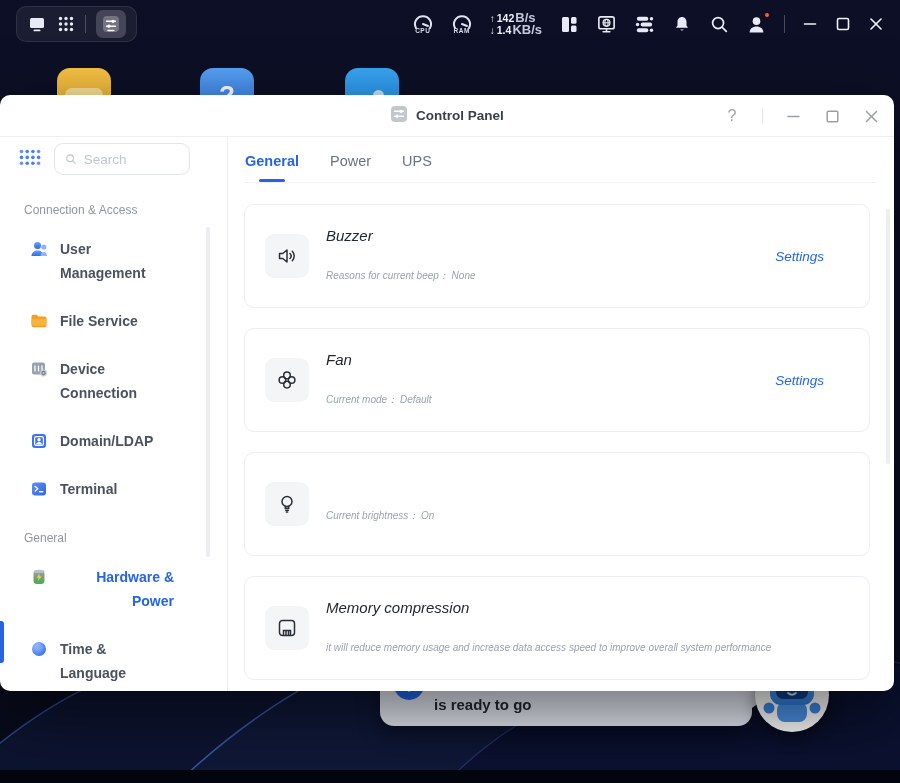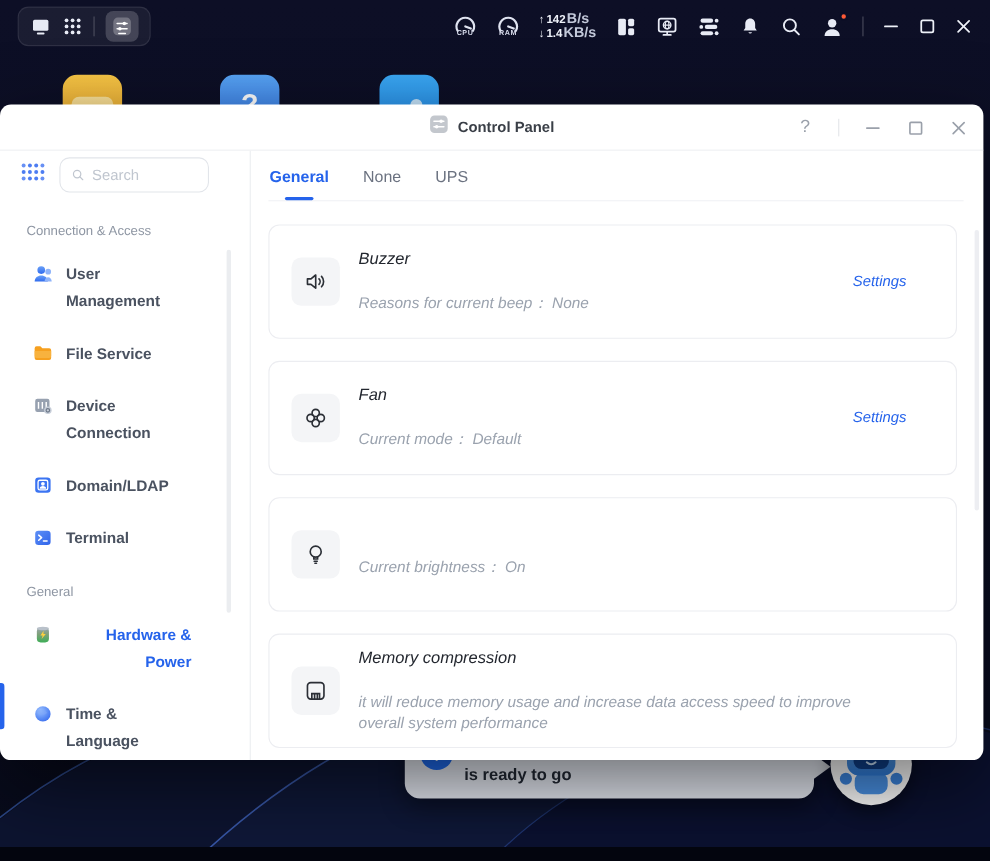--- a/index.html
+++ b/index.html
@@ -38,21 +38,21 @@
 
   .desk-icons{position:absolute;top:68px;left:0;z-index:1;}
   .dicon{position:absolute;width:54px;height:54px;border-radius:13px;top:0;display:flex;align-items:center;justify-content:center;}
   .dicon.folder{left:57px;background:linear-gradient(180deg,#f6c445,#eaa82e);}
   .dicon.folder .inner{width:38px;height:30px;margin-top:16px;border-radius:7px;background:linear-gradient(180deg,#fbe29b,#f7cf6d);}
   .dicon.help{left:200px;background:linear-gradient(180deg,#57a3f4,#2f6fe0);color:#fff;font-size:26px;font-weight:bold;}
   .dicon.assist{left:345px;background:linear-gradient(180deg,#3aa7f3,#1f86e4);}
   .dicon.assist .dot{width:11px;height:11px;border-radius:50%;background:#c4e3fa;margin-left:12px;}
 
   
-  .toast{position:absolute;left:368px;top:664px;width:372px;height:62px;background:#e7ebf4;border-radius:14px;z-index:2;box-shadow:0 8px 22px rgba(0,0,0,.4);}
+  .toast{position:absolute;left:380px;top:664px;width:372px;height:62px;background:#e7ebf4;border-radius:14px;z-index:2;box-shadow:0 8px 22px rgba(0,0,0,.4);}
   .toast .arrow{position:absolute;left:100%;top:22px;width:0;height:0;border-top:11px solid transparent;border-bottom:11px solid transparent;border-left:15px solid #e7ebf4;}
   .toast .ticon{position:absolute;left:14px;top:6px;width:30px;height:30px;border-radius:50%;background:#1f6cf0;display:flex;align-items:center;justify-content:center;}
   .toast .tmsg{position:absolute;left:54px;top:32px;font-size:15px;font-weight:bold;color:#232a36;}
   .robot{position:absolute;left:755px;top:658px;width:74px;height:74px;border-radius:50%;background:#fff;z-index:2;box-shadow:0 6px 16px rgba(0,0,0,.45);display:flex;align-items:center;justify-content:center;}
 
   
   .window{position:absolute;left:0;top:95px;width:894px;height:596px;background:#fff;border-radius:10px;z-index:5;box-shadow:0 24px 70px rgba(0,0,0,.55);display:flex;flex-direction:column;overflow:hidden;}
   .titlebar{height:42px;flex:0 0 42px;display:flex;align-items:center;justify-content:center;position:relative;border-bottom:1px solid #eef0f2;}
   .title-center{display:flex;align-items:center;gap:8px;}
   .title-text{font-size:13.5px;font-weight:bold;color:#3a3f47;}
@@ -82,21 +82,21 @@
   .content{flex:1;position:relative;min-width:0;}
   .tabs{display:flex;gap:31px;padding:16px 18px 0 17px;border-bottom:1px solid #f1f2f5;margin-right:18px;margin-left:16px;padding-left:1px;}
   .tab{font-size:14.5px;color:#6b7280;padding-bottom:13px;position:relative;cursor:default;}
   .tab.active{color:var(--accent);font-weight:bold;}
   .tab.active .underline{position:absolute;left:50%;transform:translateX(-50%);bottom:0;width:26px;height:3px;border-radius:2px;background:var(--accent);}
   .cards{padding:21px 24px 0 16px;font-style:italic;}
   .card{height:104px;border:1px solid var(--win-border);border-radius:10px;display:flex;align-items:center;margin-bottom:20px;background:#fff;}
   .card .icon-box{width:44px;height:44px;border-radius:9px;background:#f4f5f7;margin-left:20px;flex:0 0 44px;display:flex;align-items:center;justify-content:center;}
   .card .txt{margin-left:17px;flex:1;min-width:0;}
   .card .c-title{font-size:15px;color:var(--txt-dark);}
-  .card .c-desc{font-size:14px;color:var(--txt-gray);margin-top:22px;max-width:470px;line-height:19px;}
+  .card .c-desc{font-size:10px;color:var(--txt-gray);margin-top:22px;max-width:470px;line-height:19px;}
   .card .action{margin-left:auto;flex:0 0 auto;}
   .settings-link{font-size:13.5px;color:var(--accent);margin-right:45px;cursor:pointer;}
   .toggle{width:44px;height:24px;border-radius:12px;background:#c9ced6;position:relative;margin-right:36px;cursor:pointer;}
   .toggle.on{background:var(--toggle);}
   .toggle .knob{position:absolute;top:2px;right:2px;width:20px;height:20px;border-radius:50%;background:#fff;}
   .content-scroll{position:absolute;right:4px;top:72px;width:4px;height:255px;background:#edeef2;border-radius:2px;}
 </style>
 </head>
 <body>
 
@@ -466,21 +466,21 @@
           <span class="lbl">Time &amp; Language</span>
         </div>
 
         <div class="side-scroll"></div>
       </div>
       <div class="active-bar"></div>
 
       <div class="content">
         <div class="tabs">
           <div class="tab active"><span>General</span><span class="underline"></span></div>
-          <div class="tab"><span>None</span></div>
+          <div class="tab"><span>Power</span></div>
           <div class="tab"><span>UPS</span></div>
         </div>
 
         <div class="cards">
 
           <div class="card">
             <div class="icon-box">
               <svg width="24" height="24" viewBox="0 0 24 24" fill="none" stroke="#2b2f36" stroke-width="1.5" stroke-linejoin="round" stroke-linecap="round">
                   <path d="M4.5 9.5 h3.2 L12 6 v12 l-4.3-3.5 H4.5 Z"></path>
                   <path d="M15 9.5 a3.6 3.6 0 0 1 0 5"></path>

